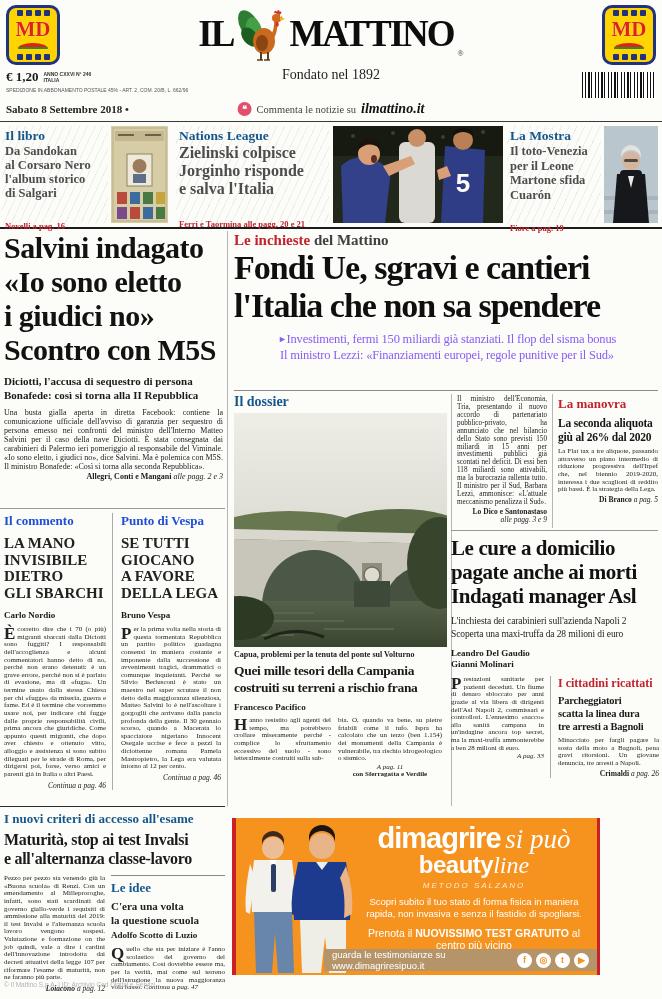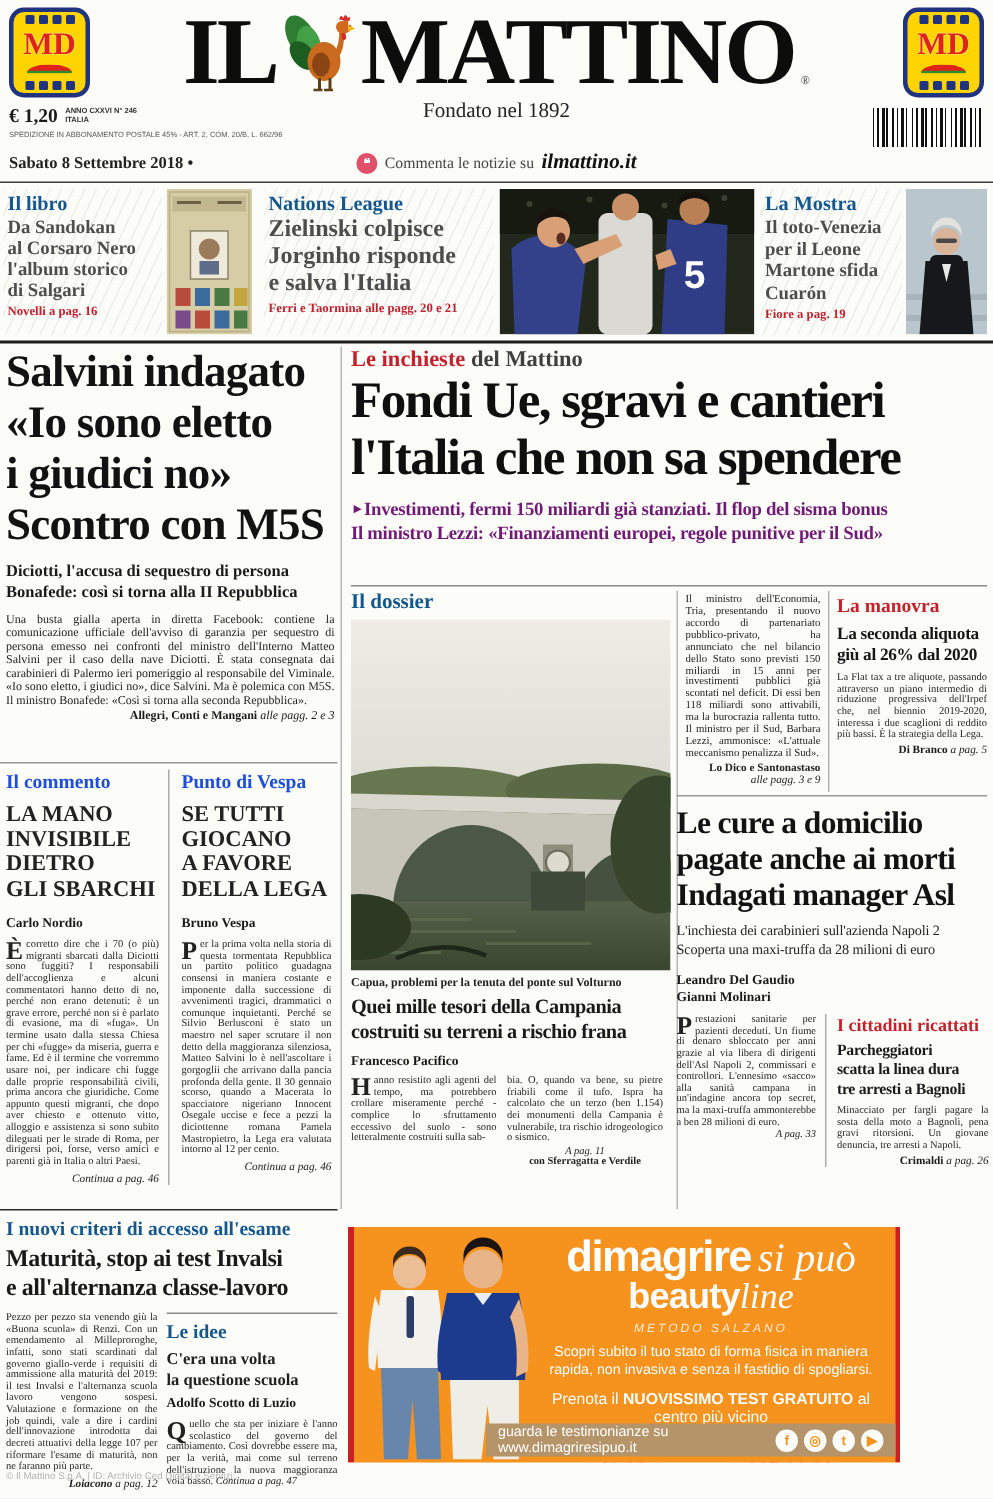--- a/index.html
+++ b/index.html
@@ -12,21 +12,21 @@
            border:3px solid #20337e;border-radius:10px;box-sizing:border-box;
            display:flex;flex-direction:column;justify-content:space-between;align-items:center;padding:2px 0;}
   .md-left{left:6px;} .md-right{right:6px;}
   .sprockets{display:flex;gap:3px;}
   .sprockets i{width:6px;height:6px;background:#20337e;border-radius:1px;}
   .md-word{font-family:"Liberation Serif",serif;font-weight:bold;font-size:21px;color:#e02318;
            text-shadow:0 0 1px #fff;line-height:18px;}
   .md-swoosh{width:30px;height:4px;border-radius:50%/100% 100% 0 0;background:#e02318;border-bottom:2px solid #2e8b2e;margin-bottom:1px;}
 
   #paper-title{left:0;right:0;top:2px;height:64px;display:flex;justify-content:center;align-items:center;gap:4px;}
-  #paper-title .word{font-size:63px;font-weight:bold;letter-spacing:-2px;color:#0d0d0d;line-height:60px;}
+  #paper-title .word{font-size:37px;font-weight:bold;letter-spacing:-2px;color:#0d0d0d;line-height:60px;}
   #paper-title .tm{font-size:8px;color:#333;align-self:flex-end;margin-bottom:8px;}
   #founded{left:0;right:0;top:67px;text-align:center;font-size:14px;color:#222;}
 
   #price-block{left:6px;top:69px;font-family:"Liberation Sans",sans-serif;}
   #price-row{display:flex;align-items:flex-start;gap:5px;}
   #price{font-size:13px;font-weight:bold;font-family:"Liberation Serif",serif;}
   .edition{font-size:5px;line-height:6px;color:#333;font-weight:bold;margin-top:2px;}
   #spedizione{font-size:5px;color:#555;margin-top:2px;letter-spacing:0;}
   #barcode{right:8px;top:72px;width:72px;height:26px;
      background:repeating-linear-gradient(90deg,#111 0 1px,#fff 1px 3px,#111 3px 4px,#fff 4px 6px,#111 6px 8px,#fff 8px 9px,#111 9px 10px,#fff 10px 13px);}
@@ -40,21 +40,21 @@
   #comment-text{font-size:10.5px;color:#444;}
   #site-name{font-size:14px;font-weight:bold;font-style:italic;color:#111;}
 
   
   #teasers{left:0;right:0;top:123px;height:104px;border-bottom:2px solid #1c1c1c;}
   .hatch{background-image:repeating-linear-gradient(115deg,rgba(0,0,0,0.06) 0 1px,transparent 1px 7px);}
   .teaser{position:absolute;top:3px;height:97px;box-sizing:border-box;padding:2px 3px;}
   .kicker-blue{font-weight:bold;color:#14578c;}
   .teaser .kicker-blue{font-size:13.5px;}
   .t-title{font-weight:bold;color:#4d4d4d;}
-  .t-ref{font-size:8.5px;font-weight:bold;color:#bf2330;margin-top:2px;}
+  .t-ref{font-size:8.5px;font-weight:bold;color:#bf2330;margin-top:21px;}
   #teaser1{left:2px;width:106px;} #teaser1 .t-title{font-size:12.5px;line-height:14px;}
   #teaser2{left:176px;width:153px;} #teaser2 .t-title{font-size:16px;line-height:18px;}
   #teaser3{left:507px;width:94px;} #teaser3 .t-title{font-size:12.5px;line-height:14.5px;}
   .photo{position:absolute;top:3px;height:97px;overflow:hidden;}
   #stamp-photo{left:111px;width:57px;}
   #soccer-photo{left:333px;width:170px;}
   #martone-photo{left:604px;width:54px;}
 
   
   #salvini{left:4px;top:231px;width:219px;}
@@ -90,21 +90,21 @@
   .idee-title{font-size:11px;line-height:13.5px;font-weight:bold;color:#222;margin-top:4px;}
   .idee-author{font-size:9px;font-weight:bold;margin-top:3px;}
   .cont-inline{font-style:italic;}
 
   
   #main-v-rule{left:227px;top:231px;width:1px;height:575px;background:#b5b5b5;}
   #inchieste{left:234px;top:232px;width:426px;}
   #inch-kicker{font-size:15px;font-weight:bold;}
   #inch-kicker .red{color:#c3222c;} #inch-kicker .rest{color:#3f3f3f;}
   .inch-line{font-size:34px;line-height:38px;font-weight:bold;letter-spacing:-1px;color:#0f0f0f;}
-  .inch-deck{font-size:12.5px;line-height:16px;font-weight:bold;letter-spacing:-0.2px;color:#701a75;}
+  .inch-deck{font-size:12.5px;line-height:16px;font-weight:normal;letter-spacing:-0.2px;color:#8b5cf6;text-align:center;}
   #inchieste .deck-wrap{margin-top:6px;}
   .deck-marker{font-size:9px;vertical-align:1px;}
   #deck-rule{left:234px;top:390px;width:424px;border-top:1px solid #8a8a8a;}
 
   #dossier{left:234px;top:394px;width:239px;}
   #dossier .kicker-blue{font-size:14px;}
   #bridge{width:213px;height:234px;margin-top:3px;display:block;}
   #bridge-caption{font-size:8px;font-weight:bold;color:#222;margin-top:3px;}
   .dos-line{font-size:13.5px;line-height:16.5px;font-weight:bold;letter-spacing:-0.3px;color:#1a1a1a;}
   #dossier .head-wrap{margin-top:4px;}

